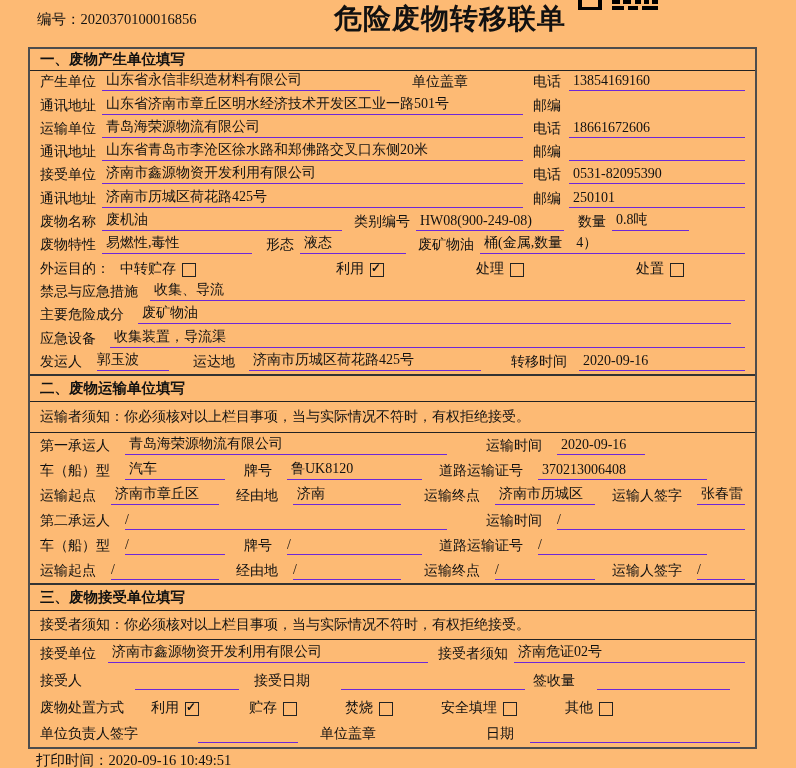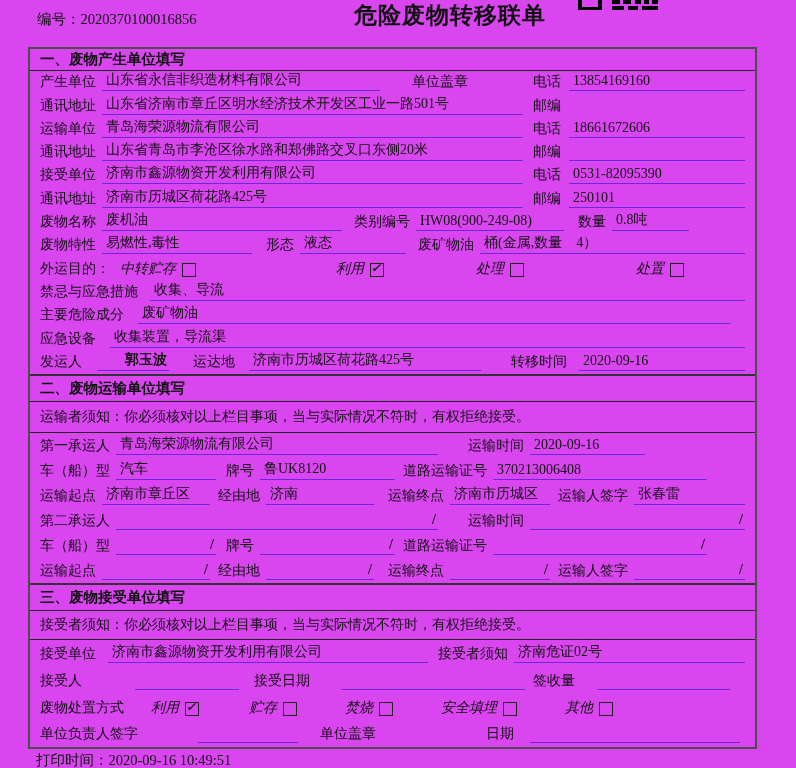--- a/index.html
+++ b/index.html
@@ -1,42 +1,42 @@
 <!DOCTYPE html>
 <html><head>
 <meta charset="utf-8">
 <style>
   html,body{margin:0;padding:0;background:#fff;}
-  .page{position:relative;width:796px;height:768px;background:#d946ef;overflow:hidden;
+  .page{position:relative;width:796px;height:768px;background:#fdba74;overflow:hidden;
         font-family:"Liberation Serif","DejaVu Serif",serif;color:#111;font-size:14px;}
   .doc-number{position:absolute;left:37px;top:10px;font-size:14.5px;white-space:nowrap;}
   .doc-title{position:absolute;left:310px;top:0px;width:280px;text-align:center;
-             font-size:23px;font-weight:700;letter-spacing:1px;white-space:nowrap;}
+             font-size:28px;font-weight:700;letter-spacing:1px;white-space:nowrap;}
   .qr{position:absolute;left:578px;top:0px;}
   .form{position:absolute;left:28px;top:47px;width:729px;height:702px;
         border:2px solid #4d4d4d;box-sizing:border-box;display:flex;flex-direction:column;}
   .sec-hdr{height:22px;display:flex;align-items:center;padding:0 10px;font-weight:700;
            font-size:14.5px;border-bottom:1.5px solid #222;box-sizing:border-box;flex:none;}
   .sec-hdr.mid{height:28px;border-top:2px solid #333;}
   .notice{display:flex;align-items:center;padding:0 10px;border-bottom:1.5px solid #222;
           box-sizing:border-box;flex:none;}
   .row{display:flex;align-items:flex-end;padding:0 10px 3px 10px;box-sizing:border-box;flex:none;}
-  .r23{height:23.3px;} .r25{height:25px;} .r26{height:26.6px;} .r31{height:31px;} .r29{height:29px;}
+  .r23{height:23.3px;} .r25{height:25px;gap:9px;} .r26{height:26.6px;} .r31{height:31px;} .r29{height:29px;}
   .lbl{white-space:nowrap;flex:none;}
   .u{border-bottom:1px solid #6d28d9;padding:0 2px 1px 4px;white-space:nowrap;
      box-sizing:border-box;min-height:16px;margin-left:6px;flex:none;overflow:hidden;}
   .fx{flex:1 1 auto;}
-  .ctr{text-align:right;padding-left:0;font-weight:bold;}
+  .ctr{text-align:left;padding-left:0;}
   .rc{display:flex;align-items:flex-end;width:212px;margin-left:auto;flex:none;}
   .rc .lbl{margin-right:2px;}
   .rc .u{flex:1 1 auto;}
   .cb{display:inline-block;width:12px;height:12px;border:1px solid #222;margin-left:6px;
       position:relative;flex:none;margin-bottom:1px;}
   .cb.on::after{content:"✓";position:absolute;left:0px;top:-3px;font-size:12px;font-weight:700;}
-  .opt{display:flex;align-items:flex-end;flex:none;font-style:italic;}
+  .opt{display:flex;align-items:flex-end;flex:none;}
   .print-time{position:absolute;left:36px;top:751px;font-size:14.5px;white-space:nowrap;}
 </style>
 </head>
 <body>
 
 <div class="page">
 
   <div class="doc-number"><span>编号：</span><span>2020370100016856</span></div>
 
   <div class="doc-title">危险废物转移联单</div>

